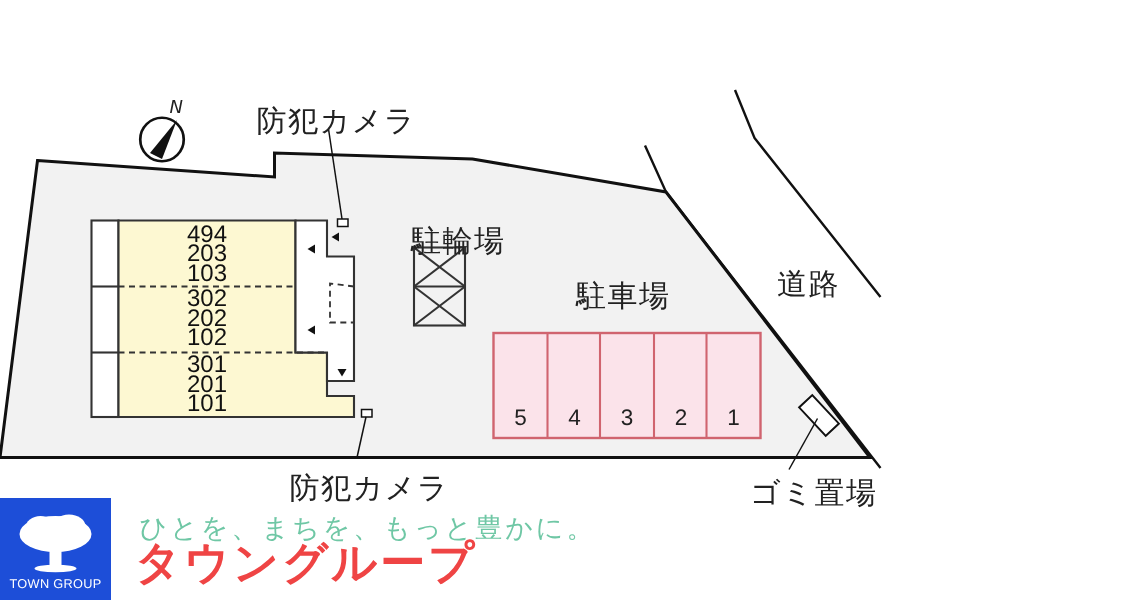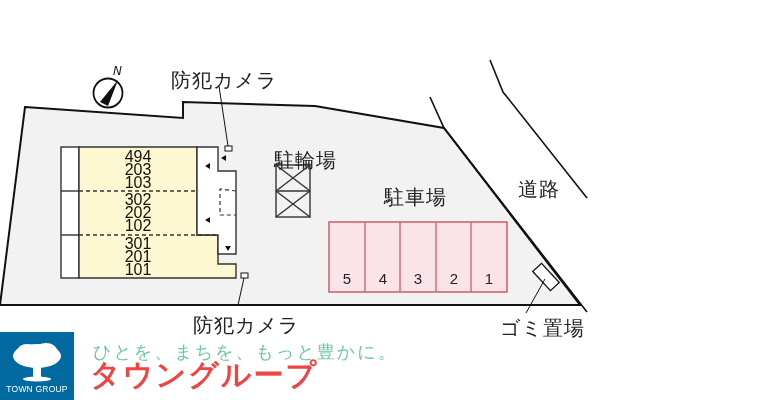--- a/index.html
+++ b/index.html
@@ -1,21 +1,21 @@
 <!DOCTYPE html>
 <html><head>
   <meta charset="utf-8">
   <style>
     html, body { margin: 0; padding: 0; background: #ffffff; }
     body { width: 759px; height: 400px; position: relative; overflow: hidden; font-family: "DejaVu Sans", sans-serif; }
     svg.plan { position: absolute; left: 0; top: 0; width: 759px; height: 400px; }
     .label { position: absolute; color: #222; font-size: 20px; letter-spacing: 1px; white-space: nowrap; }
     .unit-num { position: absolute; font-family: "Liberation Sans", sans-serif; font-size: 16px; color: #111; line-height: 13px; text-align: center; width: 60px; }
     .bay-num { position: absolute; font-family: "Liberation Sans", sans-serif; font-size: 15px; color: #222; width: 36px; text-align: center; }
-    .logo-box { position: absolute; left: 0; top: 332px; width: 74px; height: 68px; background: #0369a1; }
+    .logo-box { position: absolute; left: 0; top: 332px; width: 74px; height: 68px; background: #1d4ed8; }
     .logo-caption { position: absolute; left: 0; bottom: 6px; width: 74px; text-align: center; color: #fff; font-family: "Liberation Sans", sans-serif; font-size: 8.5px; letter-spacing: 0.2px; }
     .tagline { position: absolute; left: 93px; top: 340px; color: #6fc7a5; font-size: 18px; letter-spacing: 2px; font-family: Liberation Serif, serif; }
     .brand { position: absolute; left: 90px; top: 355px; color: #ef4444; font-size: 30px; letter-spacing: 2px; font-weight: bold; }
   </style>
 </head>
 <body>
 
 <svg class="plan" viewBox="0 0 759 400" xmlns="http://www.w3.org/2000/svg">
 
   <polygon points="25,107 183,118 183,102 315,106 444,128 580,305 0,305" fill="#f2f2f2" stroke="#111" stroke-width="2"></polygon>

